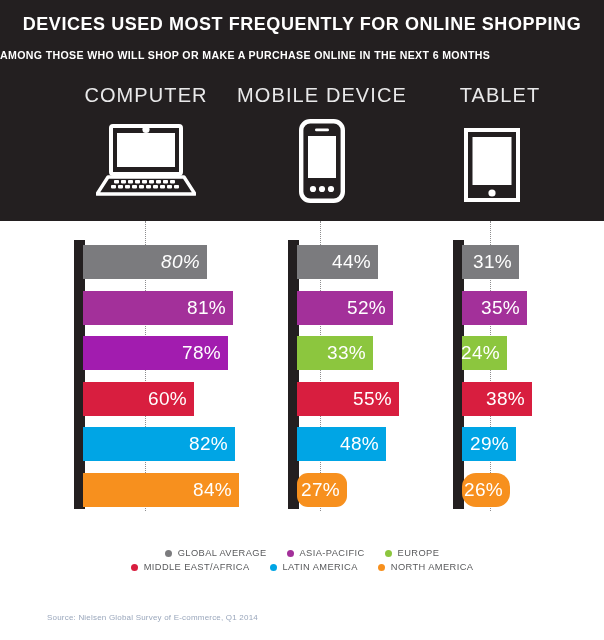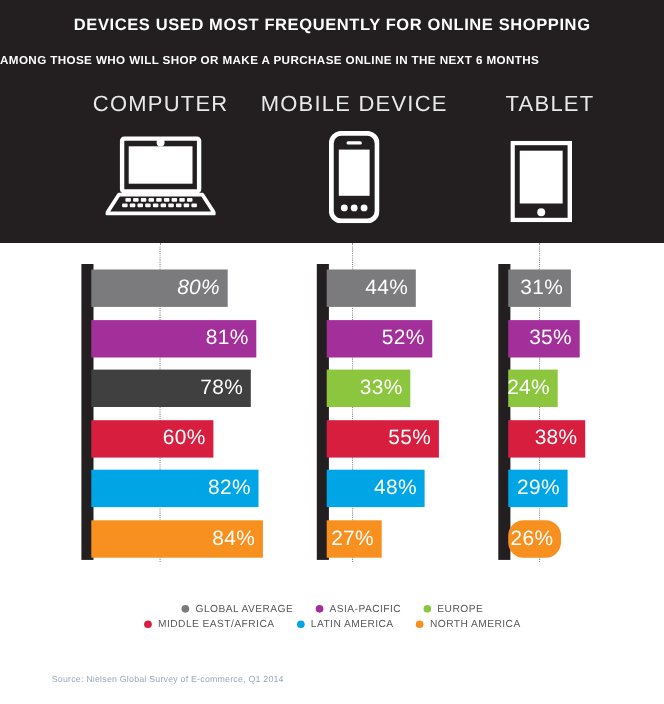--- a/index.html
+++ b/index.html
@@ -30,21 +30,21 @@
     background: #231f20;
     box-sizing: border-box;
   }
   .title-main {
     position: absolute;
     left: 0;
     top: 14px;
     width: 604px;
     text-align: center;
     color: #ffffff;
-    font-size: 15px;
+    font-size: 18px;
     font-weight: bold;
     letter-spacing: 0.55px;
   }
   .title-sub {
     position: absolute;
     left: 0;
     top: 49px;
     width: 604px;
     text-align: left;
     color: #ffffff;
@@ -226,21 +226,21 @@
 
     <div class="group" style="left:74px;">
       <div class="axis-bar"></div>
 
       <div class="bar" style="top:24px;  width:124px; background:#7b7b7e;font-style:italic;">
         <span class="bar-value">80%</span>
       </div>
       <div class="bar" style="top:70px;  width:150px; background:#a3309a;">
         <span class="bar-value">81%</span>
       </div>
-      <div class="bar" style="top:115px; width:145px; background:#404040;">
+      <div class="bar" style="top:115px; width:145px; background:#a21caf;">
         <span class="bar-value">78%</span>
       </div>
       <div class="bar" style="top:161px; width:111px; background:#d81e3f;">
         <span class="bar-value">60%</span>
       </div>
       <div class="bar" style="top:206px; width:152px; background:#00a5e5;">
         <span class="bar-value">82%</span>
       </div>
       <div class="bar" style="top:252px; width:156px; background:#f7901e;">
         <span class="bar-value">84%</span>
@@ -258,21 +258,21 @@
       </div>
       <div class="bar" style="top:115px; width:76px;  background:#8cc63e;">
         <span class="bar-value">33%</span>
       </div>
       <div class="bar" style="top:161px; width:102px; background:#d81e3f;">
         <span class="bar-value">55%</span>
       </div>
       <div class="bar" style="top:206px; width:89px;  background:#00a5e5;">
         <span class="bar-value">48%</span>
       </div>
-      <div class="bar" style="top:252px; width:50px;  background:#f7901e;">
+      <div class="bar" style="top:252px; width:50px;  background:#f7901e;border-radius:11px;">
         <span class="bar-value">27%</span>
       </div>
     </div>
 
     <div class="group" style="left:453px;">
       <div class="axis-bar"></div>
 
       <div class="bar" style="top:24px;  width:57px; background:#7b7b7e;">
         <span class="bar-value">31%</span>
       </div>

